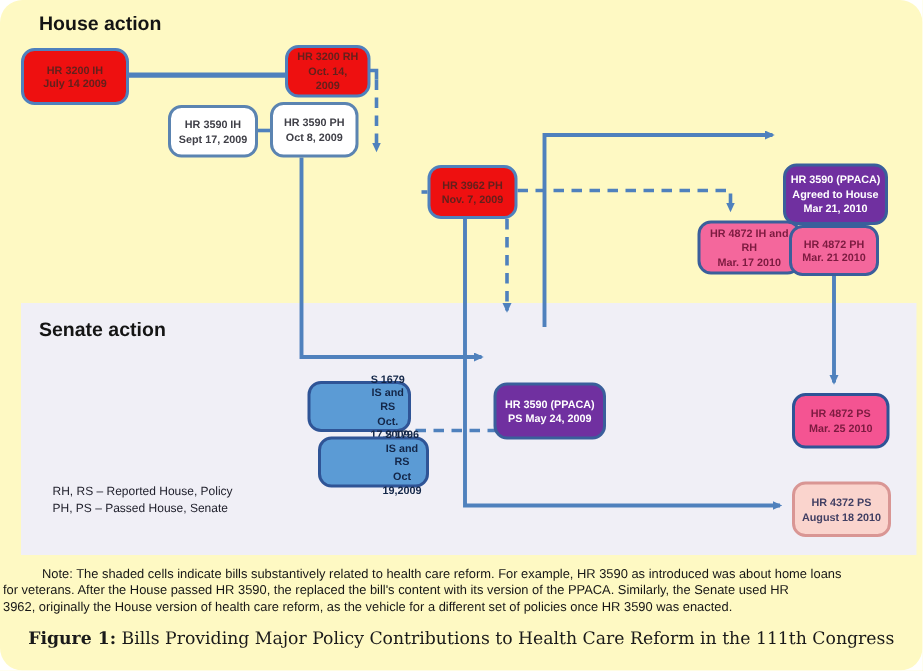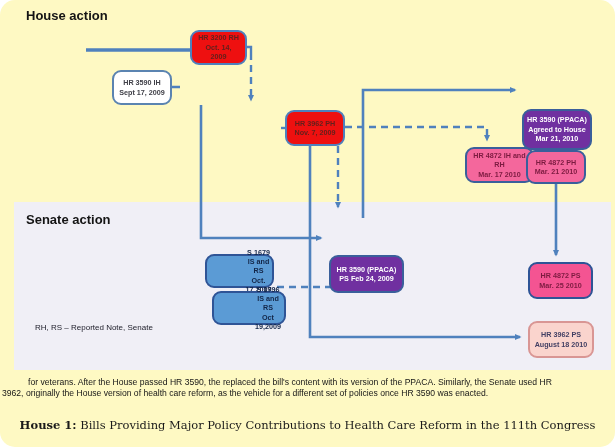--- a/index.html
+++ b/index.html
@@ -7,21 +7,21 @@
     position:relative;width:615px;height:447px;background:#fef9c3;
     font-family:"Liberation Sans",sans-serif;overflow:hidden;border-radius:15px;
   }
   .senate-band{position:absolute;left:14px;top:202px;width:597px;height:168px;background:#f0eff6;}
   .region-label{position:absolute;font-size:13px;font-weight:bold;color:#141414;}
   .region-label.house{left:26px;top:8px;}
   .region-label.senate{left:26px;top:212px;}
   svg.connectors{position:absolute;left:0;top:0;}
   .node{
     position:absolute;border-radius:9px;border:2px solid #4f81bd;
-    display:flex;flex-direction:column;justify-content:center;align-items:center;
+    display:flex;flex-direction:column;justify-content:center;
     text-align:center;font-size:7.2px;font-weight:bold;line-height:1.3;
     box-sizing:border-box;padding:1px 2px;
   }
   .node.red{background:#ee1010;border-color:#4f81bd;color:#64201c;}
   .node.white{background:#ffffff;border-color:#5b84b1;color:#404048;}
   .node.purple{background:#7030a0;border-color:#3a5f9b;color:#ffffff;margin-top:37px;}
   .node.pink{background:#f4679c;border-color:#3a5f9b;color:#7c1b40;}
   .node.hotpink{background:#f45492;border-color:#2e5496;color:#7c1b40;}
   .node.lightpink{background:#fad4cd;border-color:#d99694;color:#413f63;}
   .node.blue{background:#5b9bd5;border-color:#2f5496;color:#132648;padding-left:40px;}
@@ -71,32 +71,40 @@
       <path d="M363,218 L363,90 L515,90" stroke-width="2.6" marker-end="url(#arr)"></path>
 
       <path d="M522,167 L526,167" stroke-width="2.4"></path>
 
       <path d="M556,184 L556,255" stroke-width="2.6" marker-end="url(#arr)"></path>
 
       <path d="M277,287 L362,287 L362,263" stroke-width="2.4" stroke-dasharray="7 5" marker-end="url(#arr)"></path>
     </g>
   </svg>
 
+  <div class="node red" style="left:14px;top:32px;width:72px;height:38px">
+    <div>HR 3200 IH</div>
+    <div>July 14 2009</div>
+  </div>
 
   <div class="node red" style="left:190px;top:30px;width:57px;height:35px">
     <div>HR 3200  RH</div>
     <div>Oct. 14,</div>
     <div>2009</div>
   </div>
 
   <div class="node white" style="left:112px;top:70px;width:60px;height:35px">
     <div>HR 3590 IH</div>
     <div>Sept 17, 2009</div>
   </div>
 
+  <div class="node white" style="left:180px;top:68px;width:59px;height:37px">
+    <div>HR 3590 PH</div>
+    <div>Oct 8, 2009</div>
+  </div>
 
 
   <div class="node red" style="left:285px;top:110px;width:60px;height:36px">
     <div>HR  3962 PH</div>
     <div>Nov. 7, 2009</div>
   </div>
 
   <div class="node purple" style="left:522px;top:72px;width:70px;height:41px">
     <div>HR 3590  (PPACA)</div>
     <div>Agreed to House</div>
@@ -109,49 +117,51 @@
     <div>Mar. 17 2010</div>
   </div>
 
   <div class="node pink" style="left:526px;top:150px;width:60px;height:34px">
     <div>HR 4872 PH</div>
     <div>Mar. 21 2010</div>
   </div>
 
   <div class="node purple" style="left:329px;top:218px;width:75px;height:38px">
     <div>HR 3590  (PPACA)</div>
-    <div>PS Feb 24, 2009</div>
+    <div>PS May 24, 2009</div>
   </div>
 
   <div class="node blue" style="left:205px;top:254px;width:69px;height:34px">
     <div>S 1679 IS and RS</div>
     <div>Oct. 17,2009</div>
   </div>
 
   <div class="node blue" style="left:212px;top:291px;width:74px;height:34px">
     <div>S 1796 IS and RS</div>
     <div>Oct 19,2009</div>
   </div>
 
   <div class="node hotpink" style="left:528px;top:262px;width:65px;height:37px">
     <div>HR 4872 PS</div>
     <div>Mar. 25 2010</div>
   </div>
 
   <div class="node lightpink" style="left:528px;top:321px;width:66px;height:37px">
-    <div>HR  3962 PS</div>
+    <div>HR  4372 PS</div>
     <div>August 18 2010</div>
   </div>
 
   <div class="legend">
-    <div>RH, RS – Reported Note, Senate</div>
+    <div>RH, RS – Reported House, Policy</div>
+    <div>PH, PS – Passed House, Senate</div>
   </div>
 
   <div class="note">
+    <div class="nline">Note: The shaded cells indicate bills  substantively related to health care reform. For example, HR 3590 as introduced was about home loans</div>
     <div class="nline">for veterans. After the House passed HR 3590, the replaced the bill's content with its version of the PPACA.  Similarly,  the Senate used HR</div>
     <div class="nline">3962, originally the House version of  health care reform, as the vehicle for a different set of policies  once HR 3590 was enacted.</div>
   </div>
 
   <div class="caption">
-    <b>House 1:</b><span> Bills Providing Major Policy Contributions to Health Care Reform in the 111th Congress</span>
+    <b>Figure 1:</b><span> Bills Providing Major Policy Contributions to Health Care Reform in the 111th Congress</span>
   </div>
 
 </div>
 
 </body></html>

